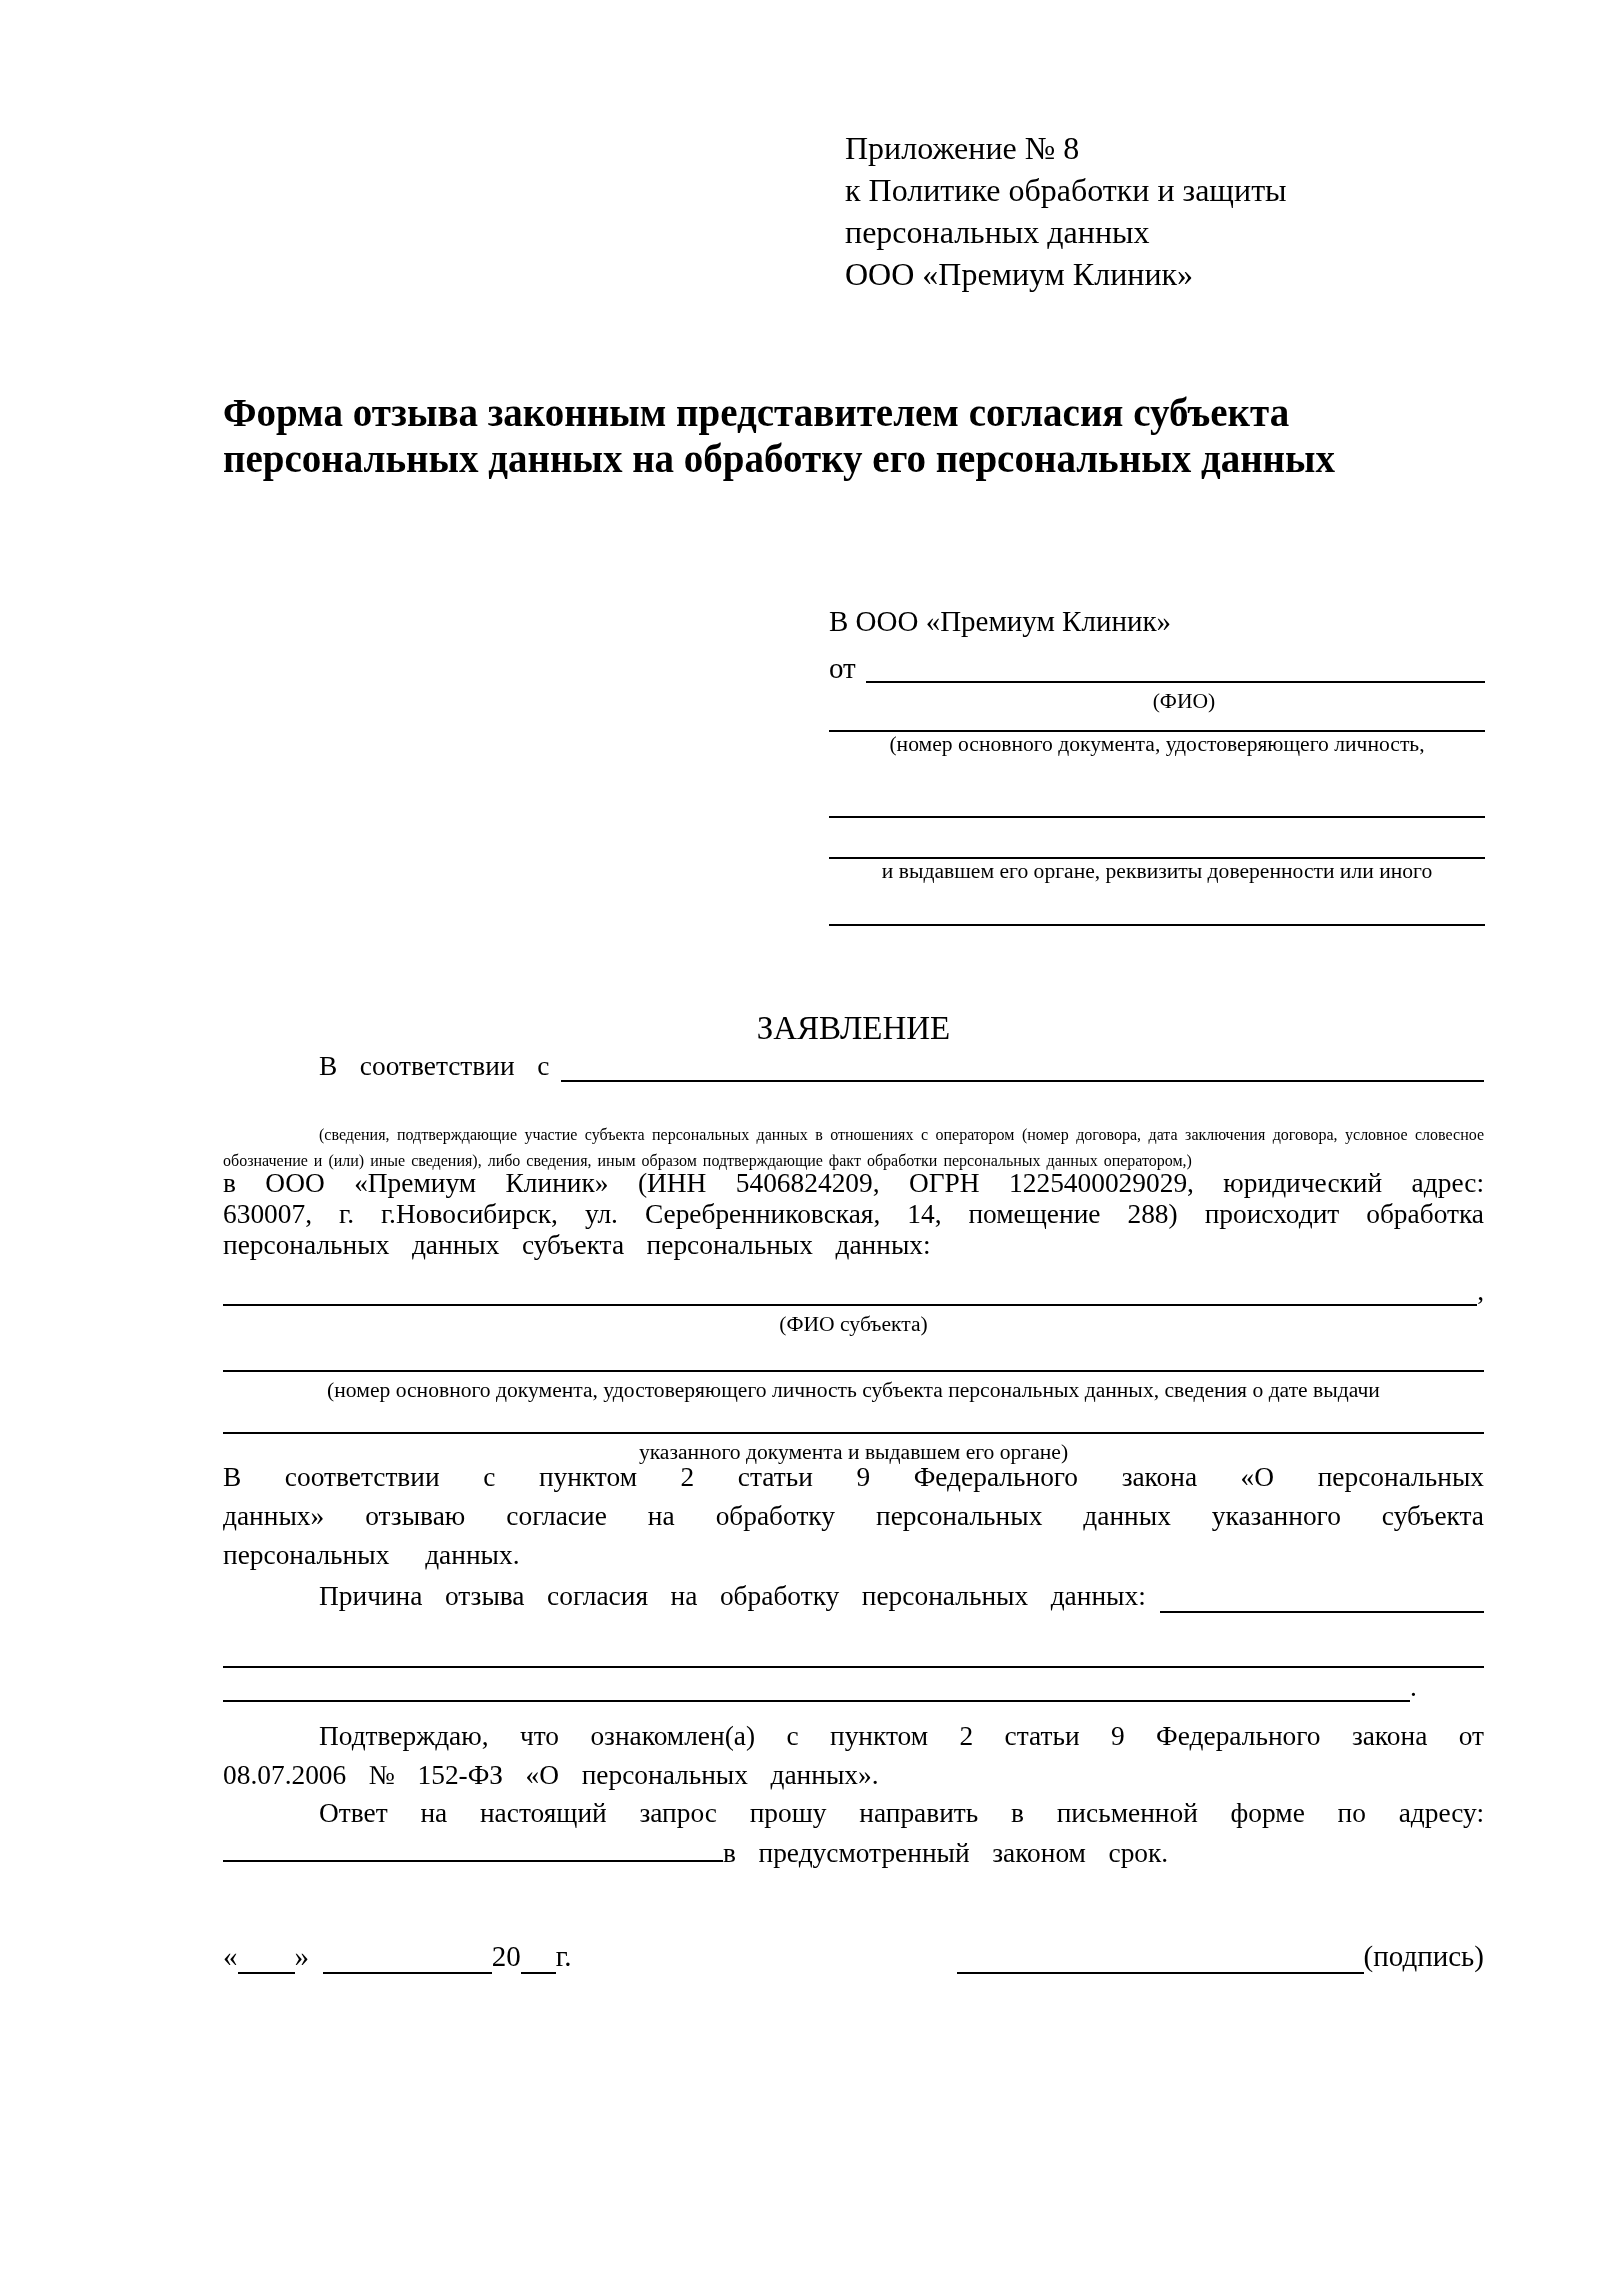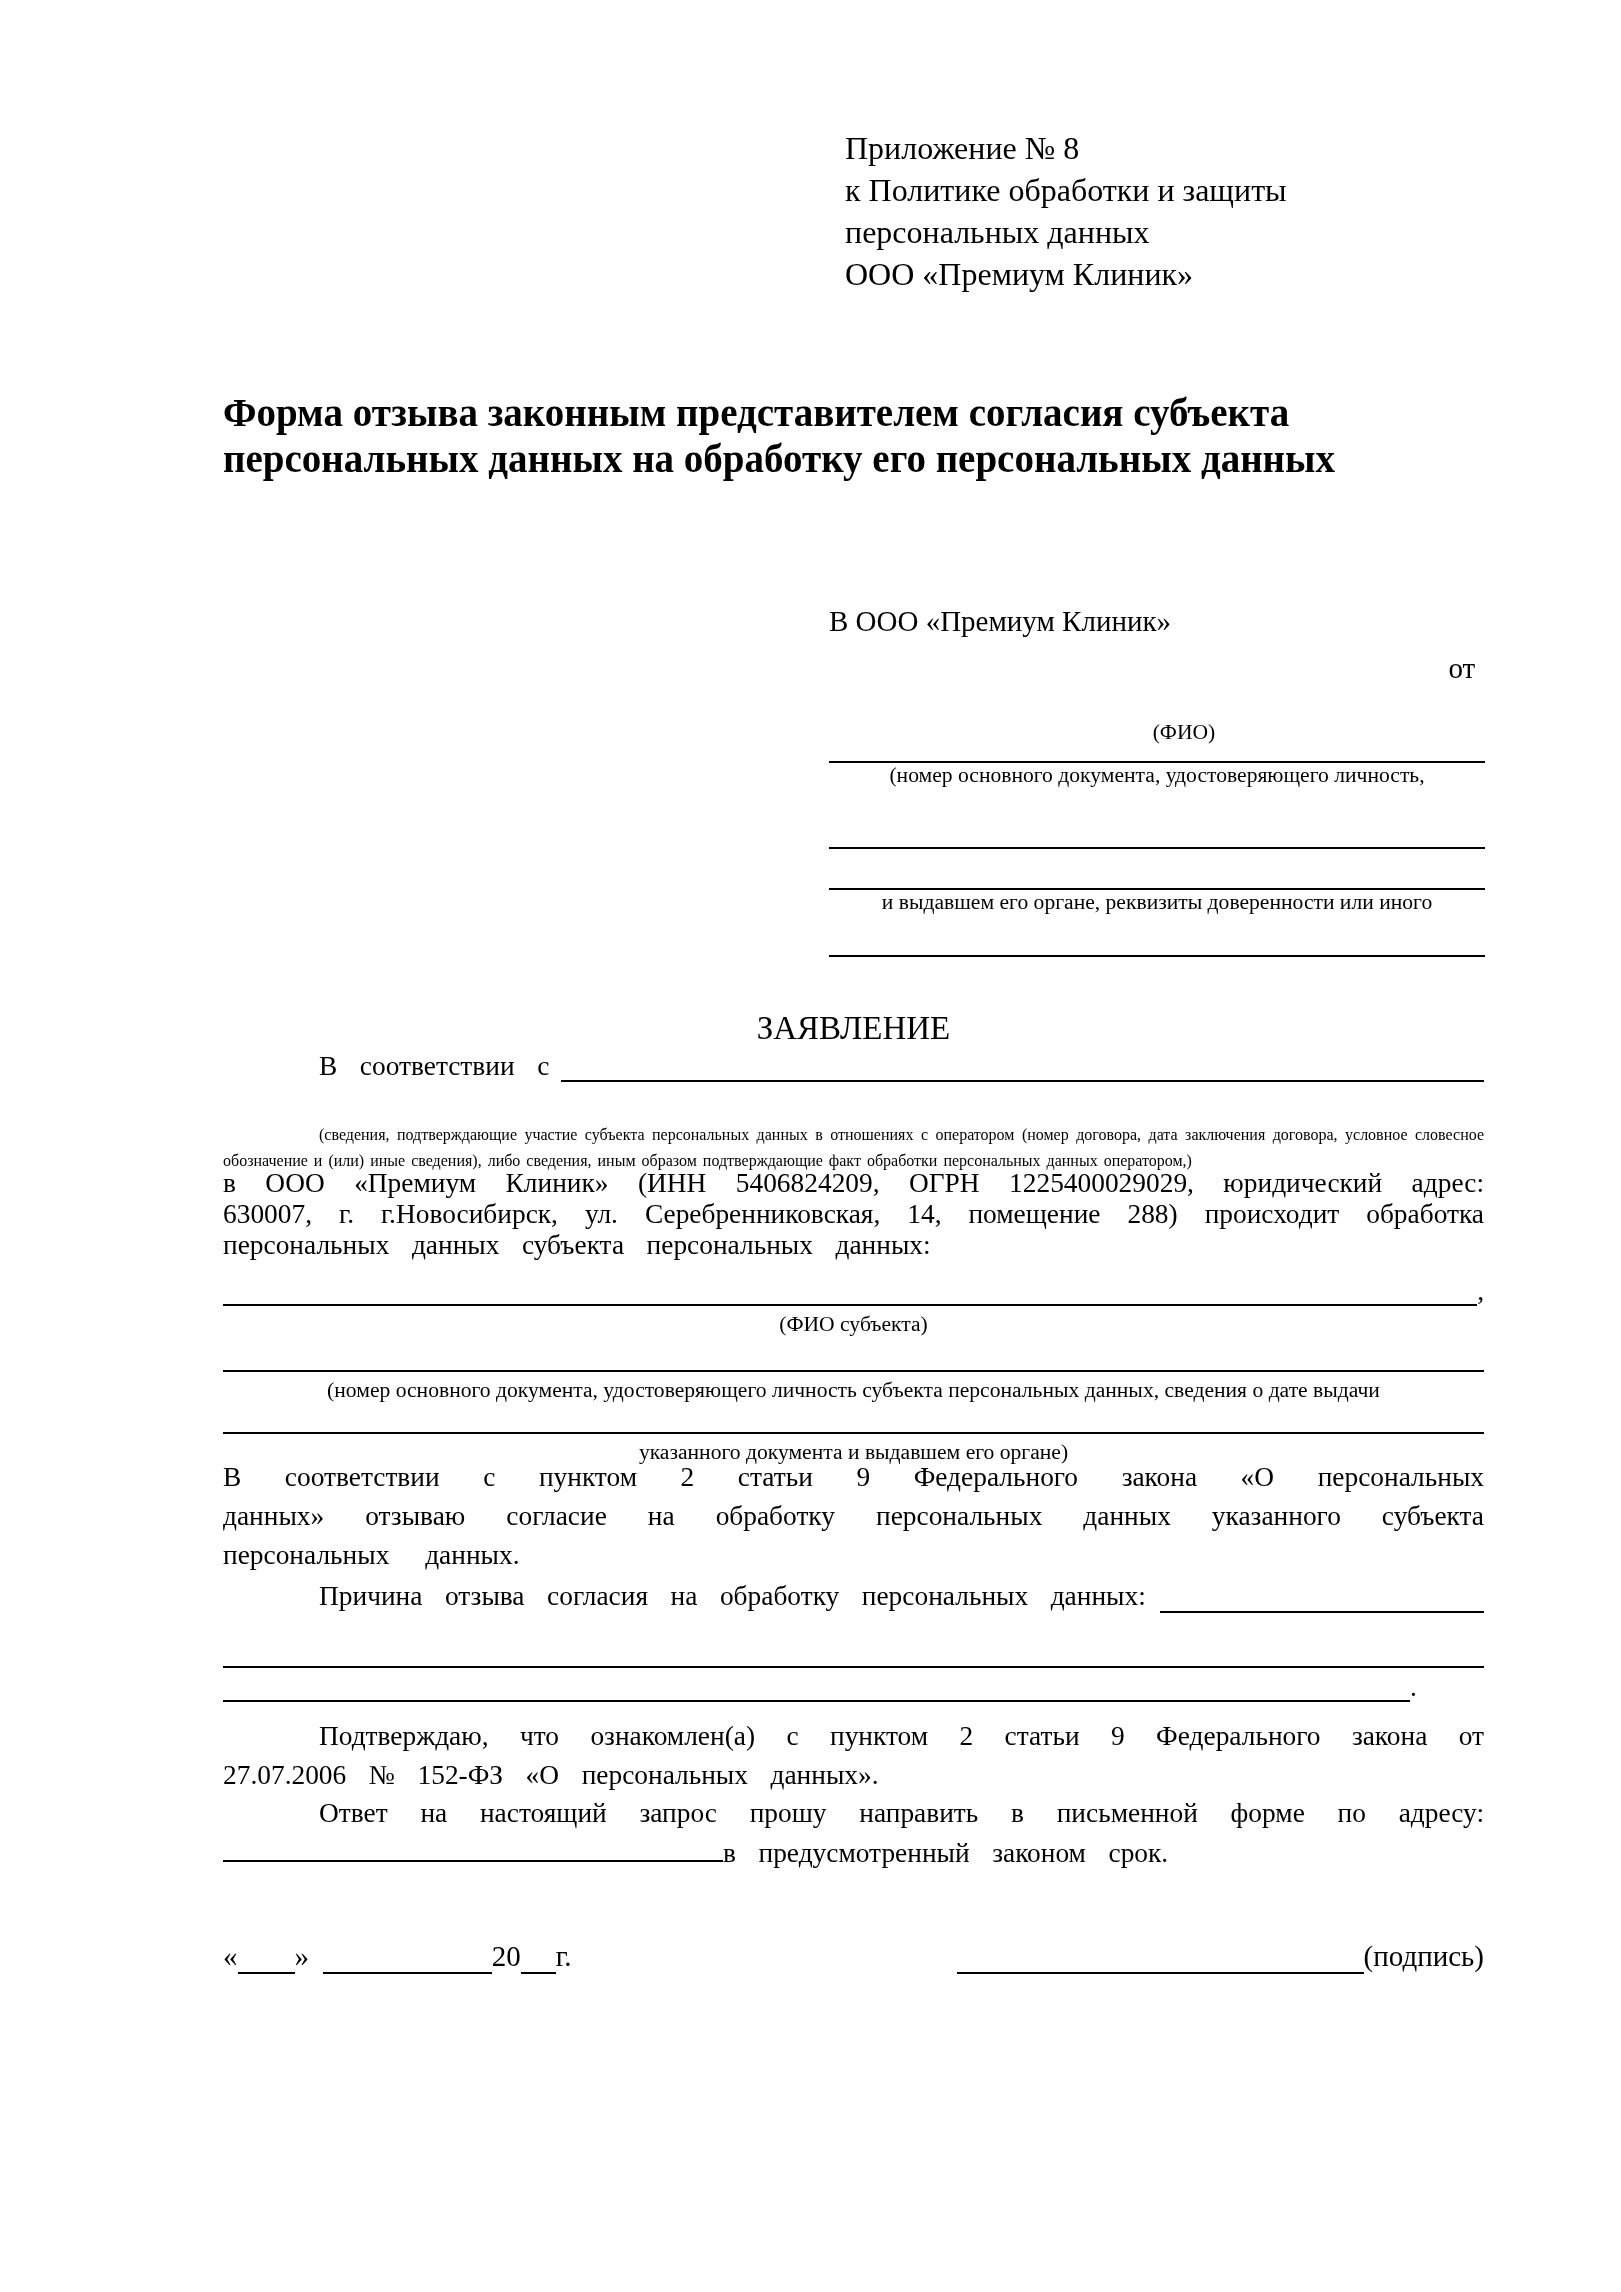--- a/index.html
+++ b/index.html
@@ -21,21 +21,21 @@
 
   
   .doc-title{
     position:absolute;top:390px;left:0;right:0;
     font-weight:bold;
     font-size:39px;line-height:46px;
   }
 
   
   .addressee{position:absolute;top:600px;left:606px;width:656px;font-size:29px;line-height:42px;}
-  .from-row{display:flex;align-items:flex-end;margin-top:4.9px;flex-direction:column;}
+  .from-row{display:flex;align-items:center;margin-top:4.9px;}
   .from-row .lbl{flex:none;padding-right:9.8px;}
   .fill-line{flex:1 1 auto;border-bottom:2.9px solid #000;min-height:1em;}
   .cap{font-size:21.6px;line-height:25.5px;text-align:center;}
   .fio-cap{padding-left:54px;}
   .u-row{border-bottom:2.9px solid #000;height:3.9px;}
   .u-row.first{margin-top:11.8px;}
   .u-row.tall{margin-top:55px;}
   .u-row.mid{margin-top:35px;}
 
   
@@ -141,21 +141,21 @@
       <span class="lead">Причина отзыва согласия на обработку персональных данных:</span>
       <span class="fill-line"></span>
     </div>
 
     <div class="blank1"></div>
     <div class="blank2">
       <span class="seg"></span>
       <span class="suffix">.</span>
     </div>
 
-    <div class="confirm-para body-txt">Подтверждаю, что ознакомлен(а) с пунктом 2 статьи 9 Федерального закона от 27.07.2006 № 152-ФЗ «О персональных данных».</div>
+    <div class="confirm-para body-txt">Подтверждаю, что ознакомлен(а) с пунктом 2 статьи 9 Федерального закона от 08.07.2006 № 152-ФЗ «О персональных данных».</div>
 
     <div class="reply-para body-txt">
       <span>Ответ на настоящий запрос прошу направить в письменной форме по адресу:</span>
       <span class="inline-blank"></span><span>в предусмотренный законом срок.</span>
     </div>
 
     <div class="footer-row">
       <div class="date-group">
         <span>«</span>
           <span class="u day"></span>

